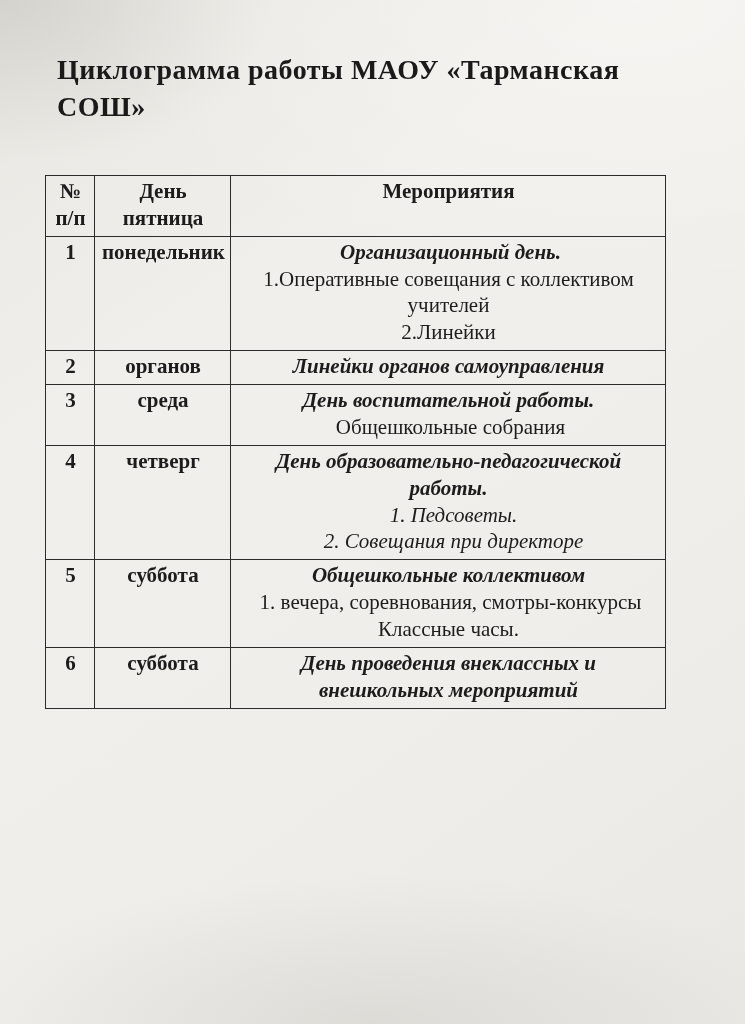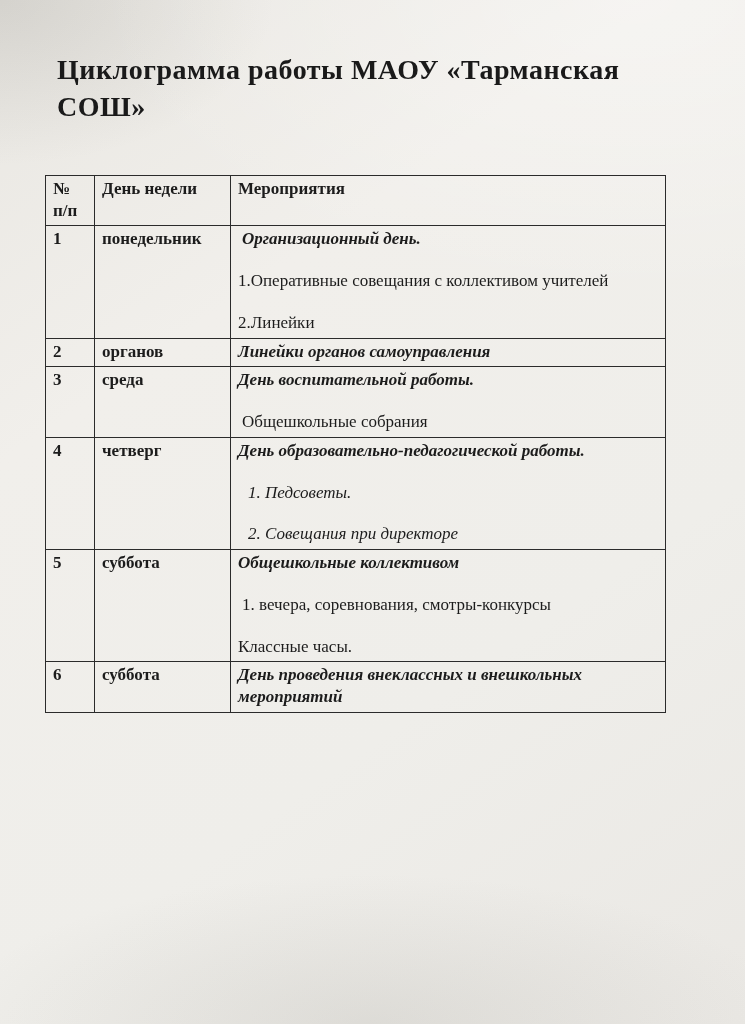--- a/index.html
+++ b/index.html
@@ -42,60 +42,61 @@
     width: 620px;
     border-collapse: collapse;
     table-layout: fixed;
   }
 
   table.schedule th,
   table.schedule td {
     border: 1.5px solid #2b2b2b;
     vertical-align: top;
     padding: 2px 6px 4px 7px;
-    font-size: 17px;
+    font-size: 21px;
     line-height: 1.28;
+    text-align: center;
   }
 
   col.c-num { width: 49px; }
   col.c-day { width: 136px; }
   col.c-events { width: 435px; }
 
   th { text-align: left; font-weight: bold; font-size: 17px; }
 
   td.num-cell { font-weight: bold; }
   td.day-cell { font-weight: bold; margin-left: 10px; }
 
   .ev-title {
     font-weight: bold;
     font-style: italic;
   }
 
-  .ev-line { font-weight: normal; font-style: normal; margin-top: 20px; }
+  .ev-line { font-weight: normal; font-style: normal; }
 
   .indent-1 { padding-left: 10px; font-style: italic; }
   .indent-2 { padding-left: 4px; }
 </style>
 </head>
 <body>
 
 <div class="paper">
 
   <h1 class="doc-title">Циклограмма работы МАОУ «Тарманская СОШ»</h1>
 
   <table class="schedule">
     <colgroup>
       <col class="c-num">
       <col class="c-day">
       <col class="c-events">
     </colgroup>
     <thead>
       <tr>
         <th>№ п/п</th>
-        <th>День недели</th>
+        <th>День пятница</th>
         <th>Мероприятия</th>
       </tr>
     </thead>
     <tbody>
 
       <tr>
         <td class="num-cell">1</td>
         <td class="day-cell">понедельник</td>
         <td>
           <div class="ev-title indent-2">Организационный день.</div>

